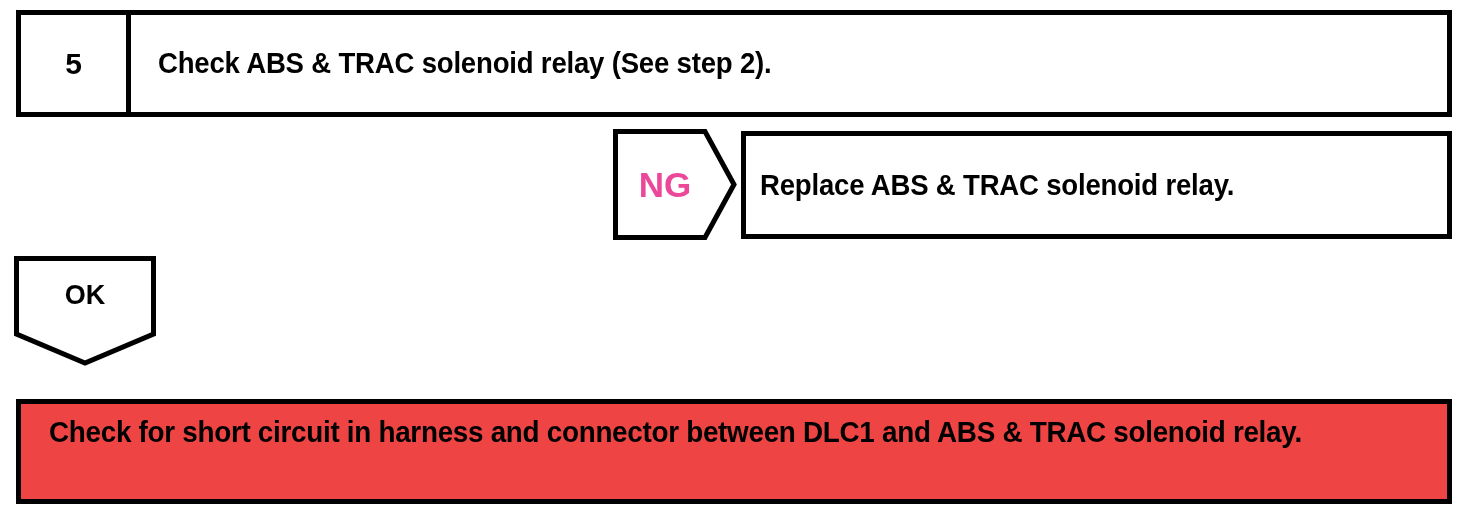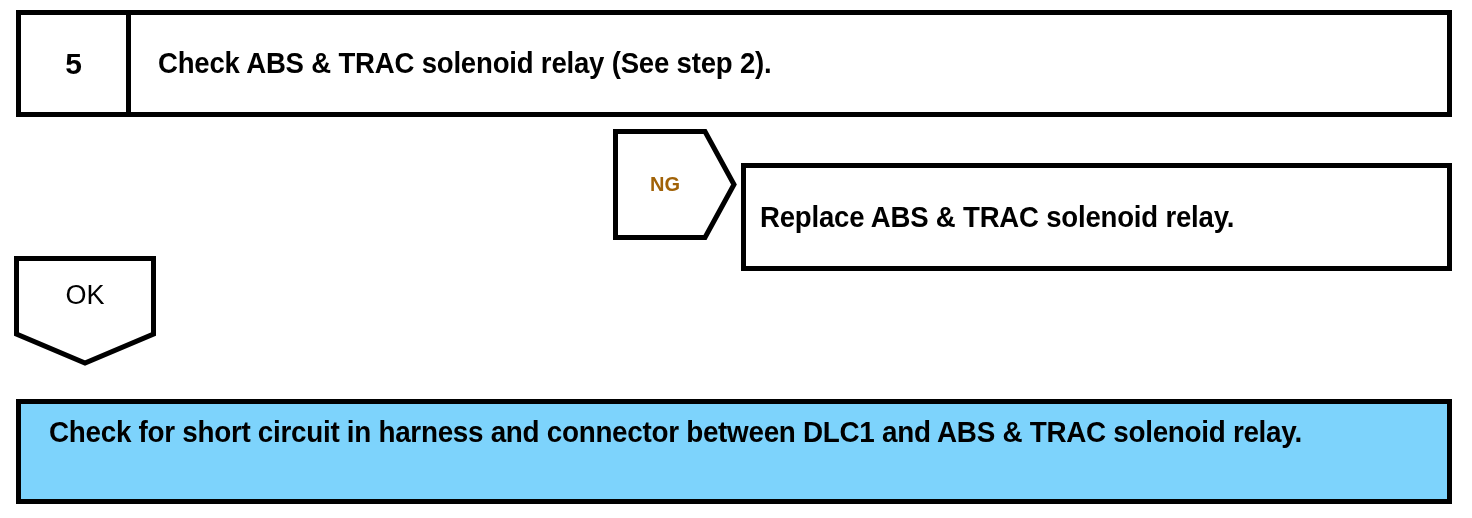--- a/index.html
+++ b/index.html
@@ -82,40 +82,39 @@
   }
   .ng-label {
     position: absolute;
     left: 613px;
     top: 129px;
     width: 104px;
     height: 111px;
     display: flex;
     align-items: center;
     justify-content: center;
-    font-size: 20px;
-    font-weight: bold;
-    color: #a16207;
+    font-size: 35px;
+    font-weight: bold;
+    color: #ec4899;
     letter-spacing: 0px;
     pointer-events: none;
   }
 
   .result-box {
     position: absolute;
     left: 741px;
     top: 131px;
     width: 711px;
     height: 108px;
     border: 5px solid #000000;
     box-sizing: border-box;
     background: #ffffff;
     display: flex;
     align-items: center;
     padding-left: 14px;
-    margin-top: 32px;
   }
   .result-text {
     font-size: 29px;
     font-weight: bold;
     color: #000000;
     letter-spacing: -0.2px;
     transform: scaleX(0.95);
     transform-origin: left center;
     white-space: nowrap;
   }
@@ -136,36 +135,36 @@
   .ok-label {
     position: absolute;
     left: 14px;
     top: 256px;
     width: 142px;
     height: 78px;
     display: flex;
     align-items: center;
     justify-content: center;
     font-size: 27px;
-    font-weight: normal;
+    font-weight: bold;
     color: #000000;
     letter-spacing: 0px;
     pointer-events: none;
   }
 
   
   .final-box {
     position: absolute;
     left: 16px;
     top: 399px;
     width: 1436px;
     height: 105px;
     border: 5px solid #000000;
     box-sizing: border-box;
-    background: #7dd3fc;
+    background: #ef4444;
     display: flex;
     align-items: flex-start;
     padding-top: 12px;
     padding-left: 28px;
   }
   .final-text {
     font-size: 29px;
     font-weight: bold;
     color: #000000;
     letter-spacing: -0.3px;

